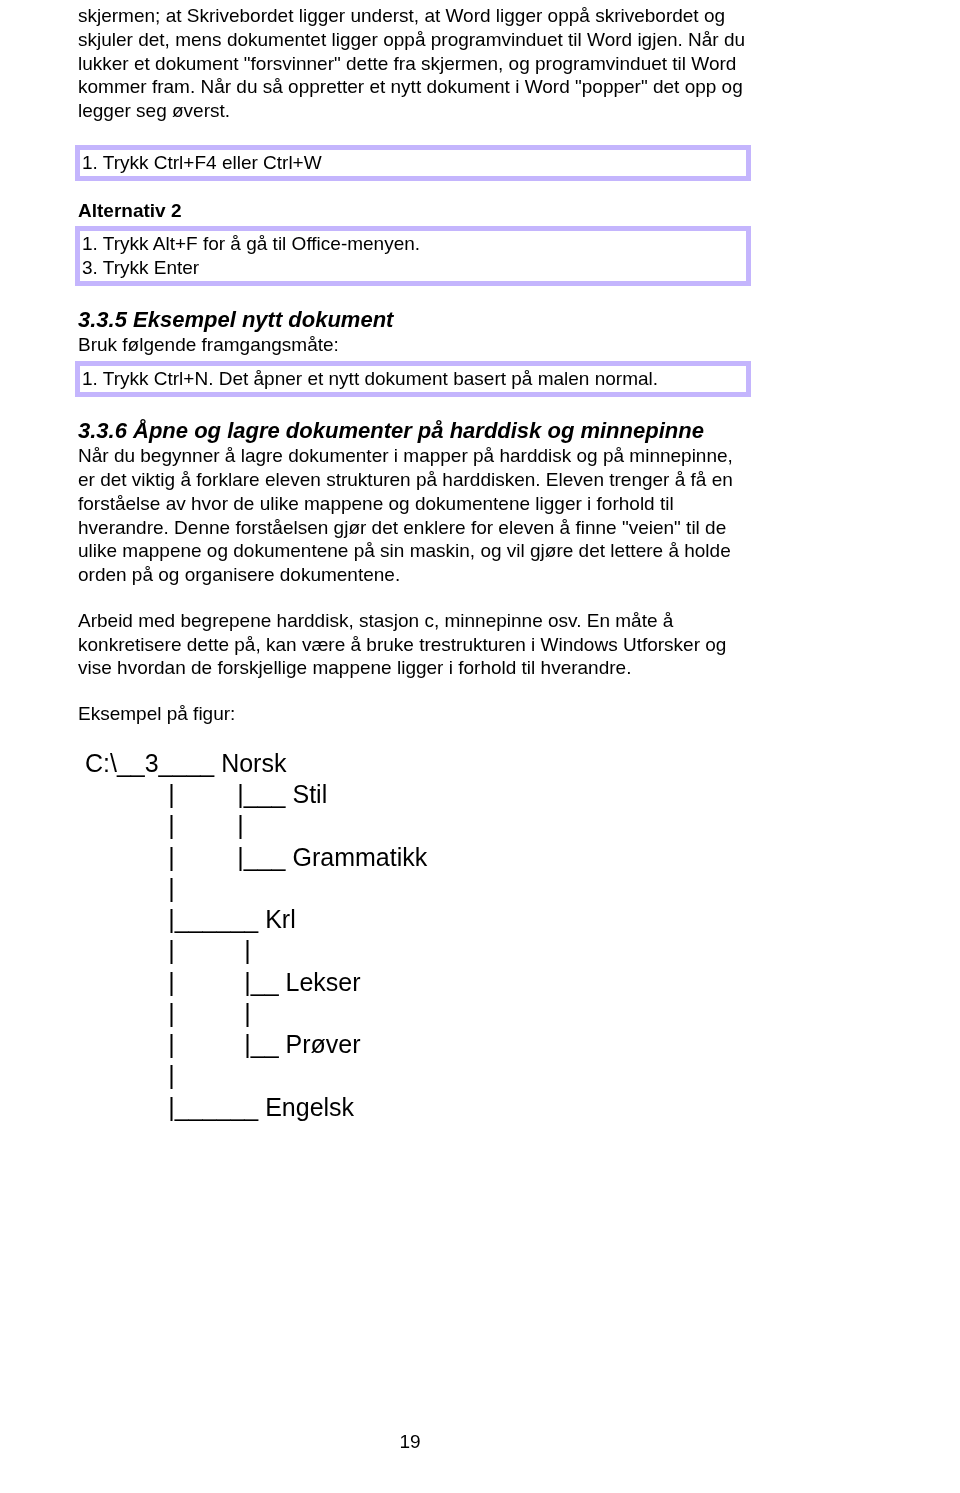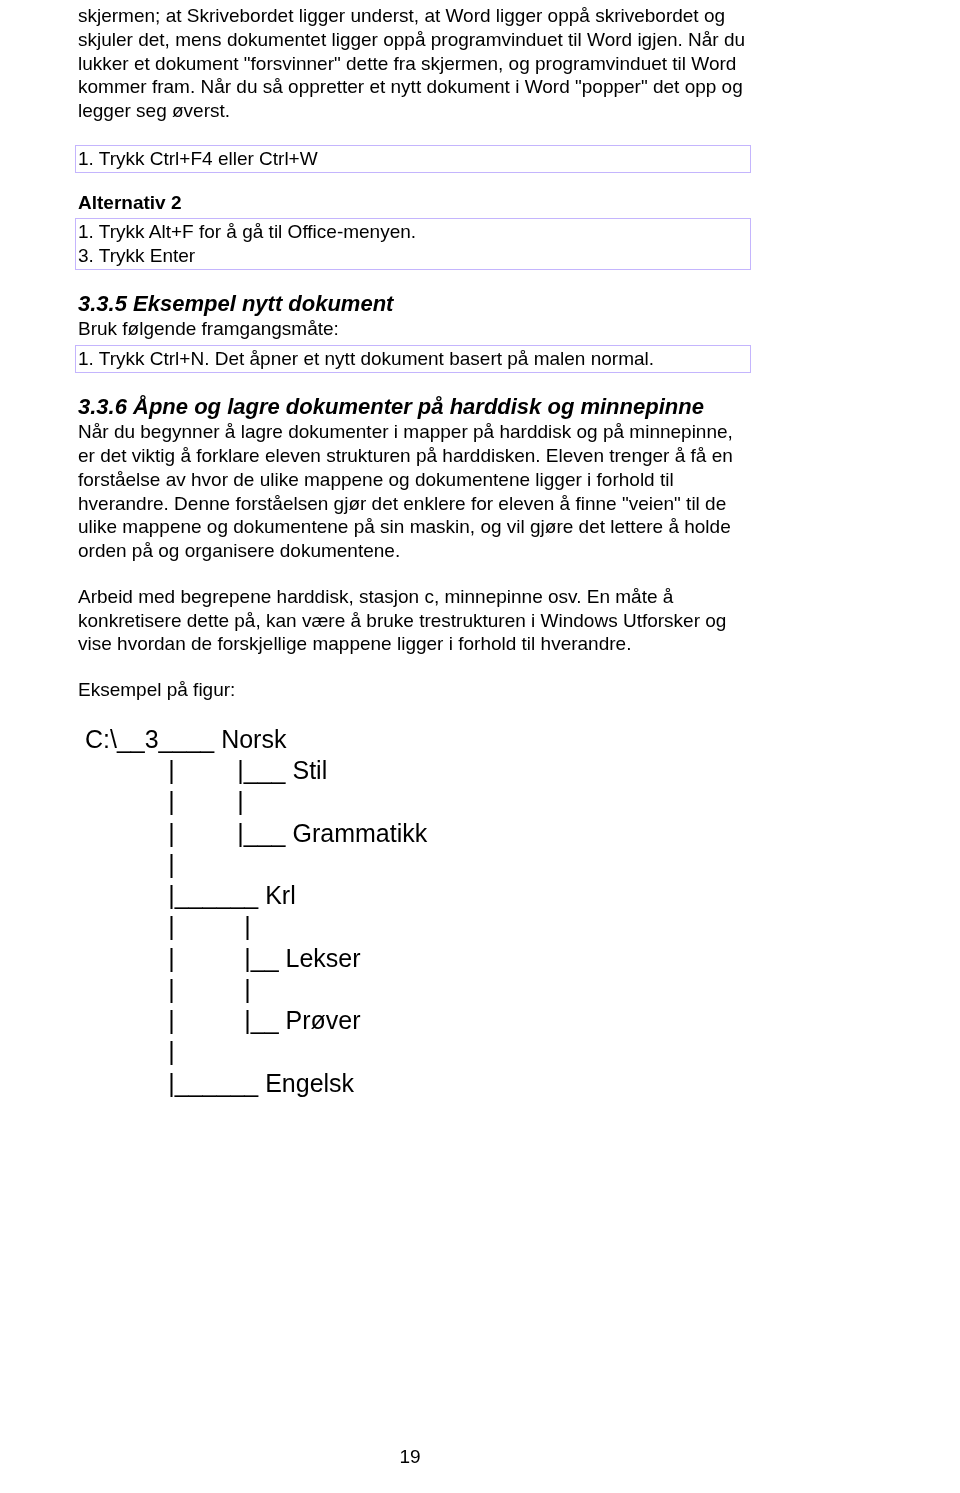--- a/index.html
+++ b/index.html
@@ -21,36 +21,36 @@
   p { margin: 0 0 4px 0; }
   .para-block { margin-bottom: 22px; }
   .bold { font-weight: bold; }
   .heading {
     font-weight: bold;
     font-style: italic;
     font-size: 22px;
     margin: 0;
   }
   .highlight-box {
-    border: 1px solid #c4b5fd;
+    border: 5px solid #c4b5fd;
     padding: 1px 2px;
     margin: 0 -3px 2px -3px;
     box-sizing: border-box;
   }
   .ol-item { margin: 0; }
   .tree {
     font-family: Arial, Helvetica, sans-serif;
     white-space: pre;
     line-height: 1.25;
     font-size: 25px;
     margin-top: 22px;
   }
   .page-num {
     position: absolute;
-    bottom: 24px;
+    bottom: 39px;
     left: 0;
     width: 100%;
     text-align: center;
     font-size: 19px;
   }
   .sec335 { margin-top: 20px; }
   .sec336 { margin-top: 20px; }
 </style>
 </head>
 <body>

